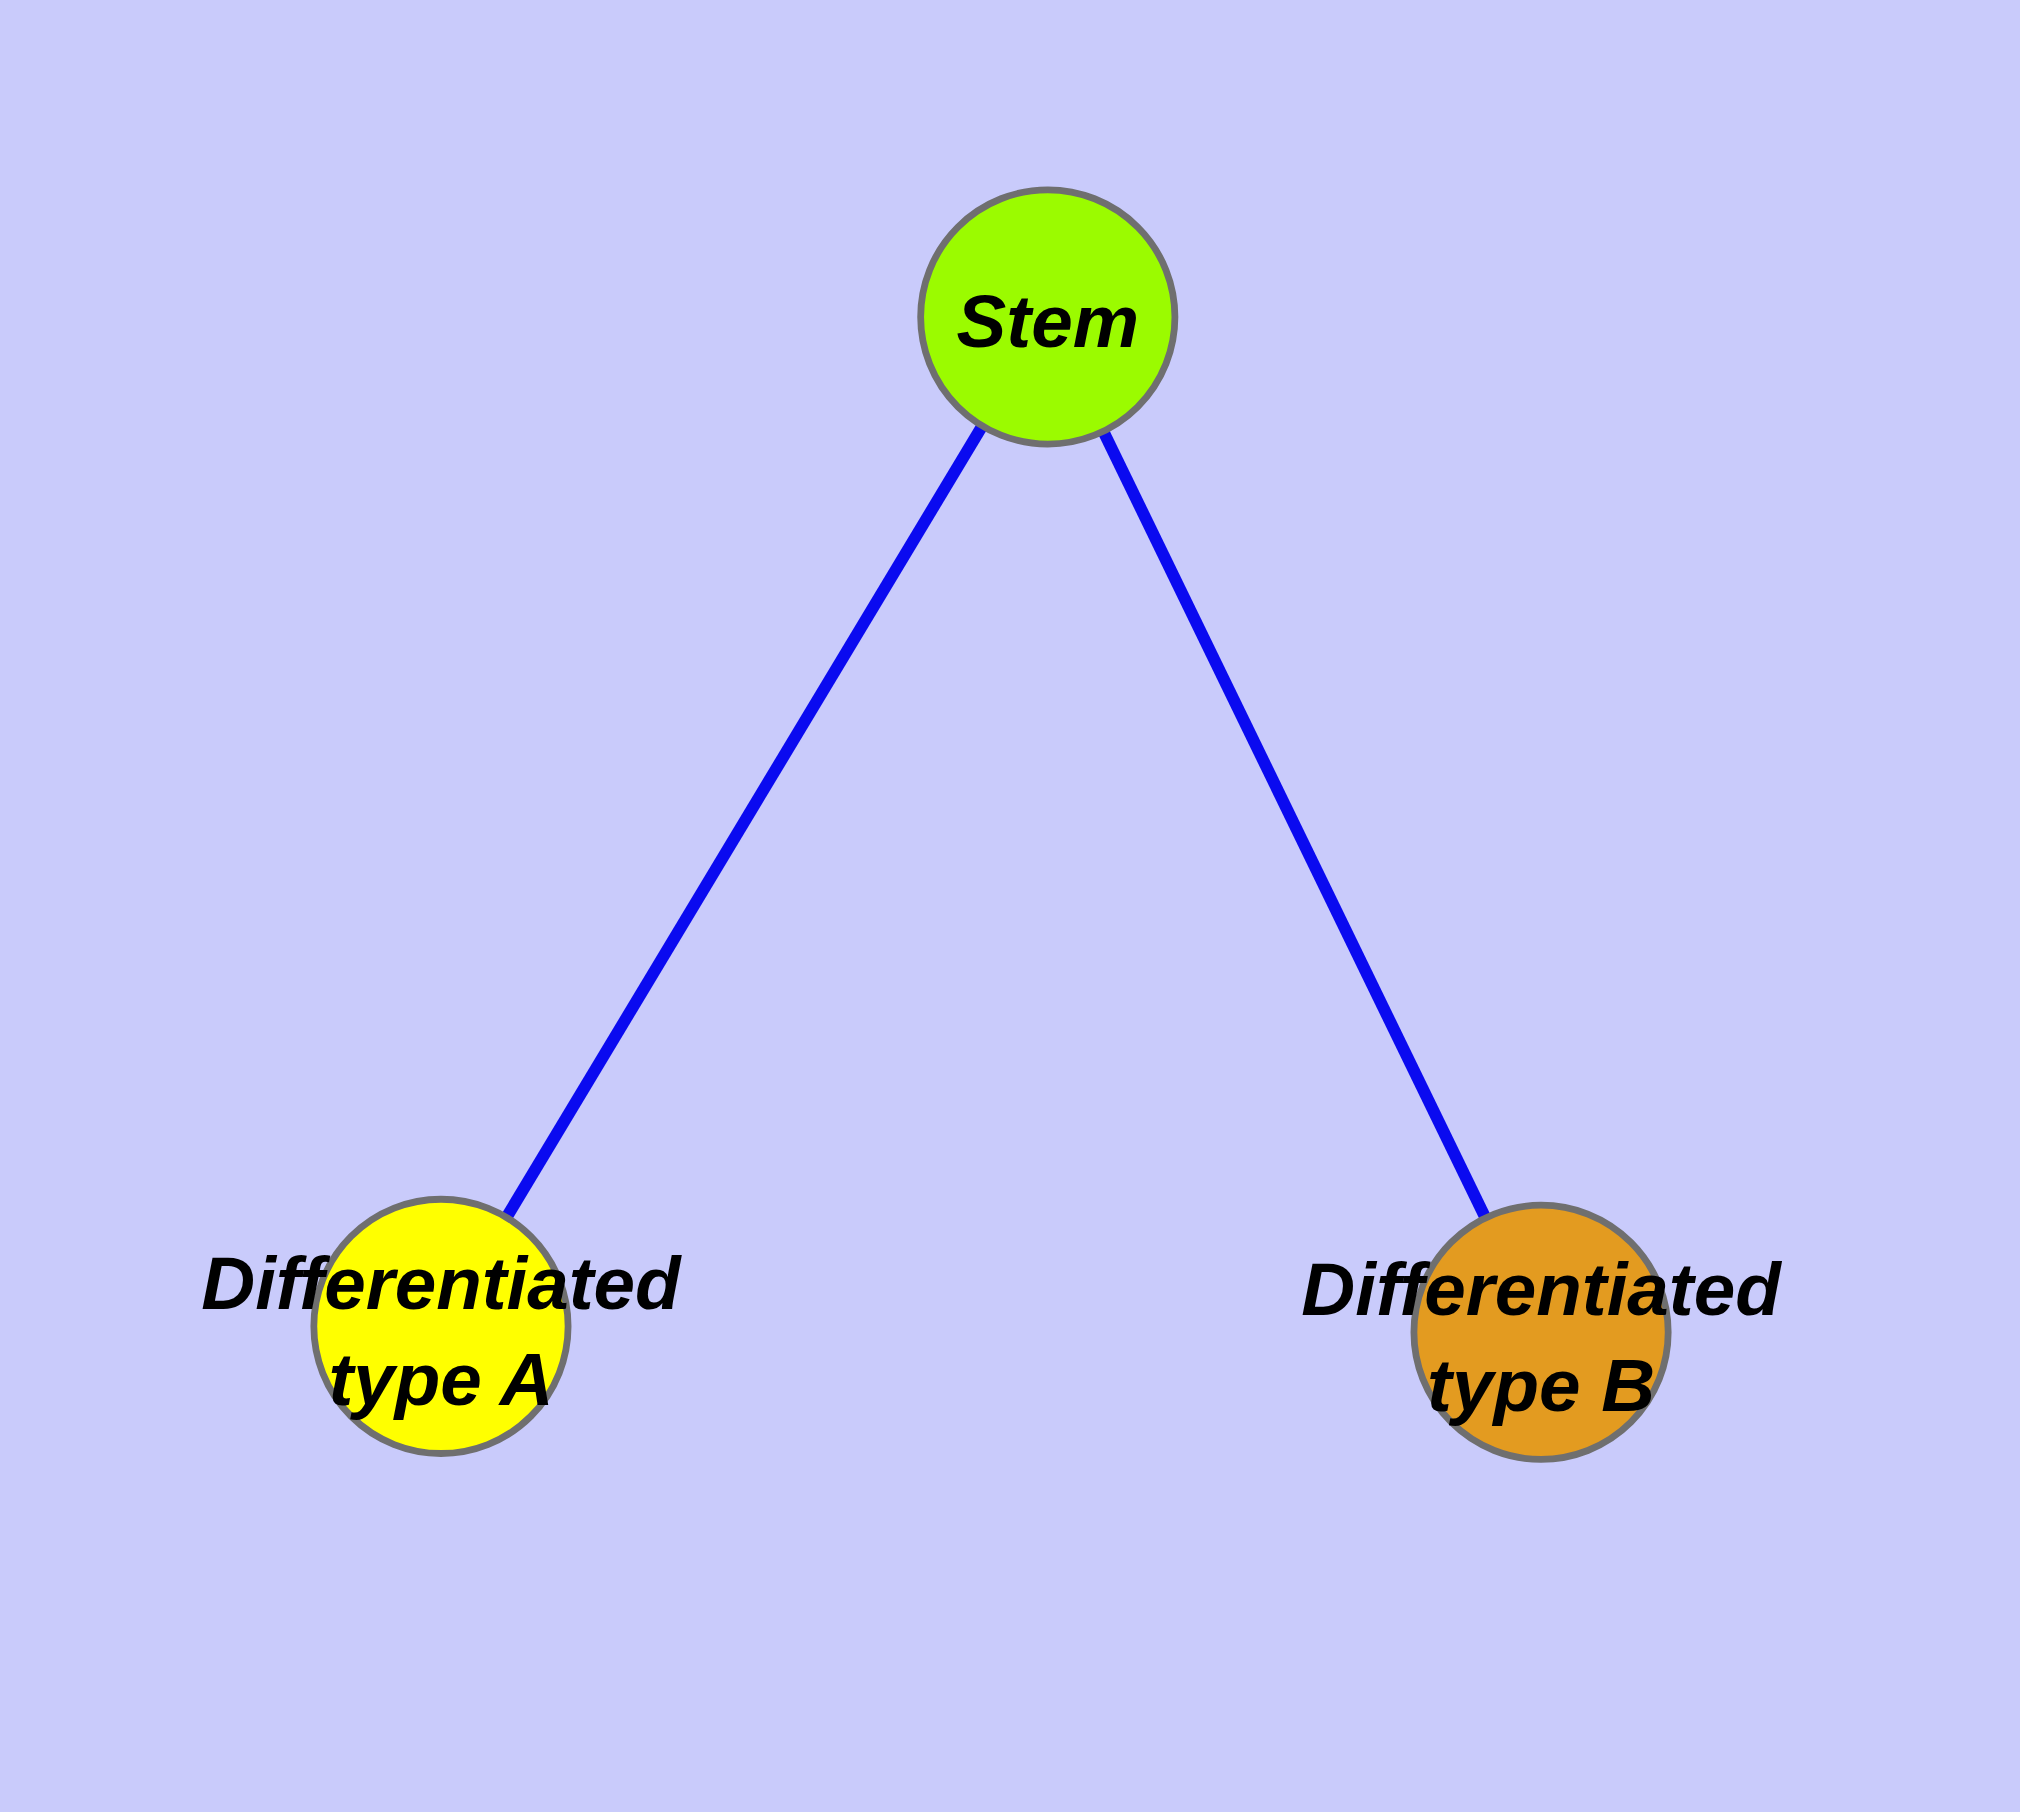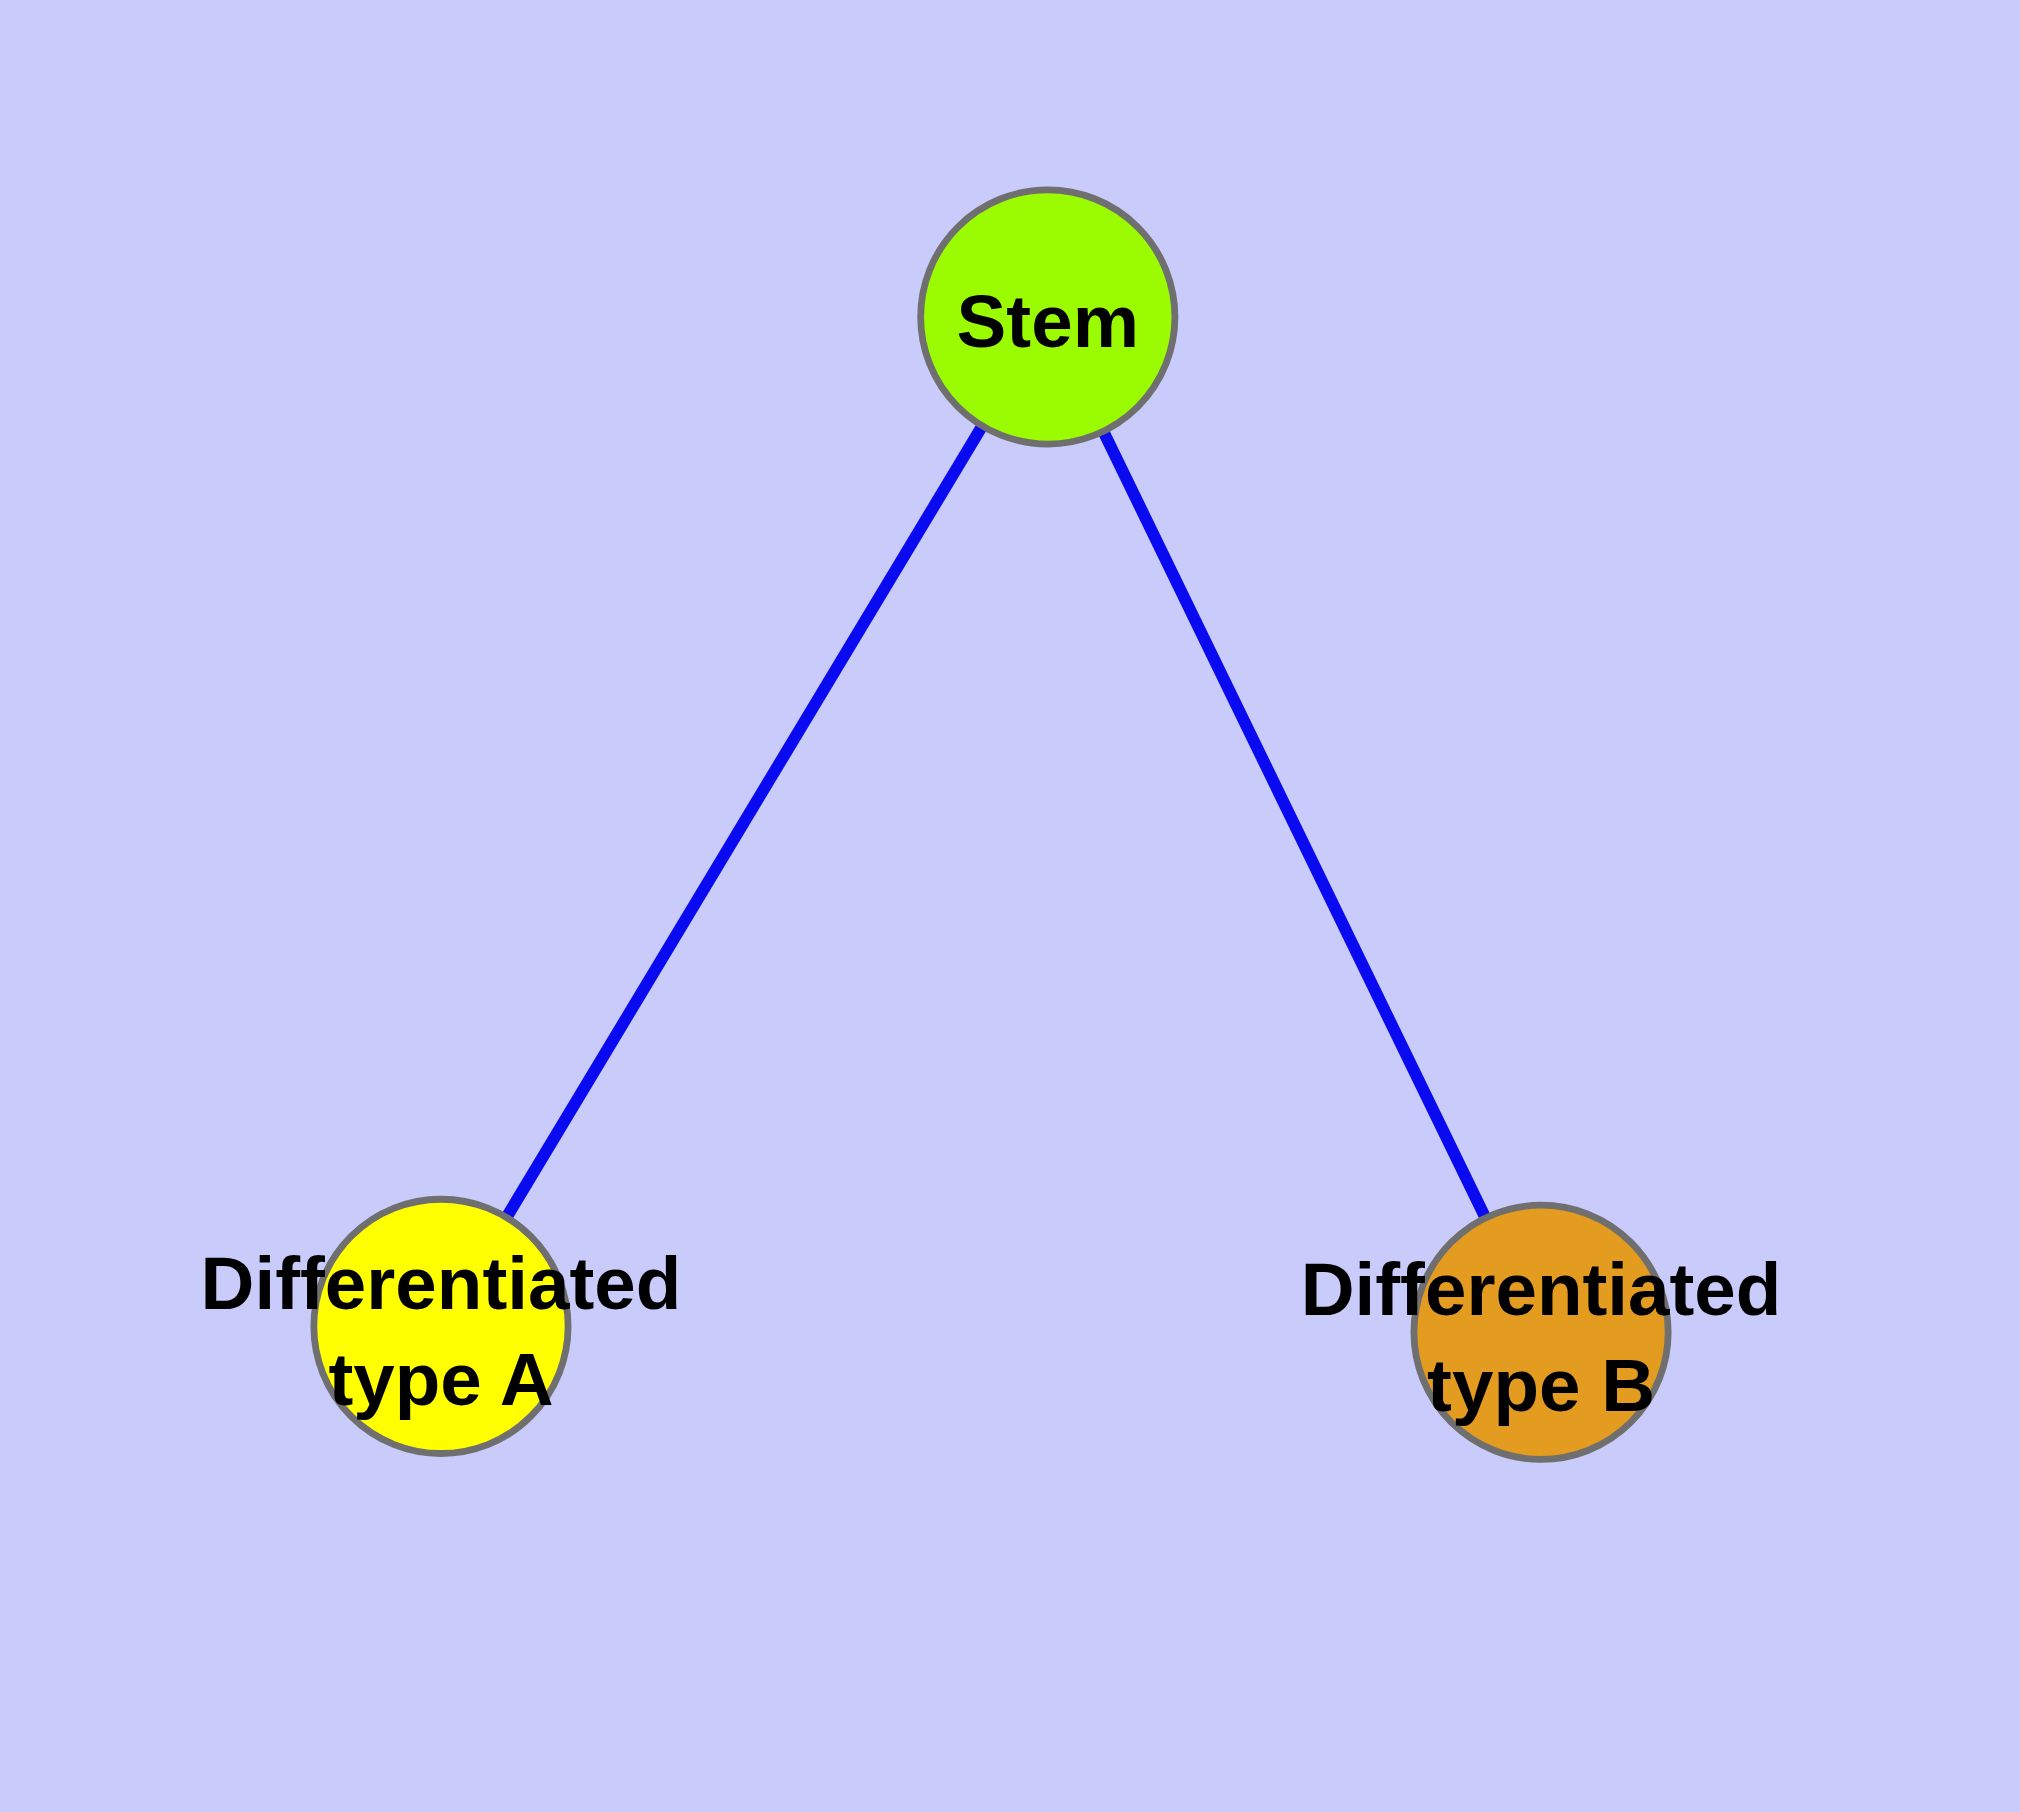--- a/index.html
+++ b/index.html
@@ -7,20 +7,21 @@
     padding: 0;
   }
   body {
     width: 2021px;
     height: 1812px;
     overflow: hidden;
   }
   #diagram-wrap {
     width: 2021px;
     height: 1484px;
+    font-style: italic;
   }
   svg {
     display: block;
   }
   svg text {
     font-family: "Liberation Sans", sans-serif;
     font-weight: bold;
   }
 </style>
 </head>

